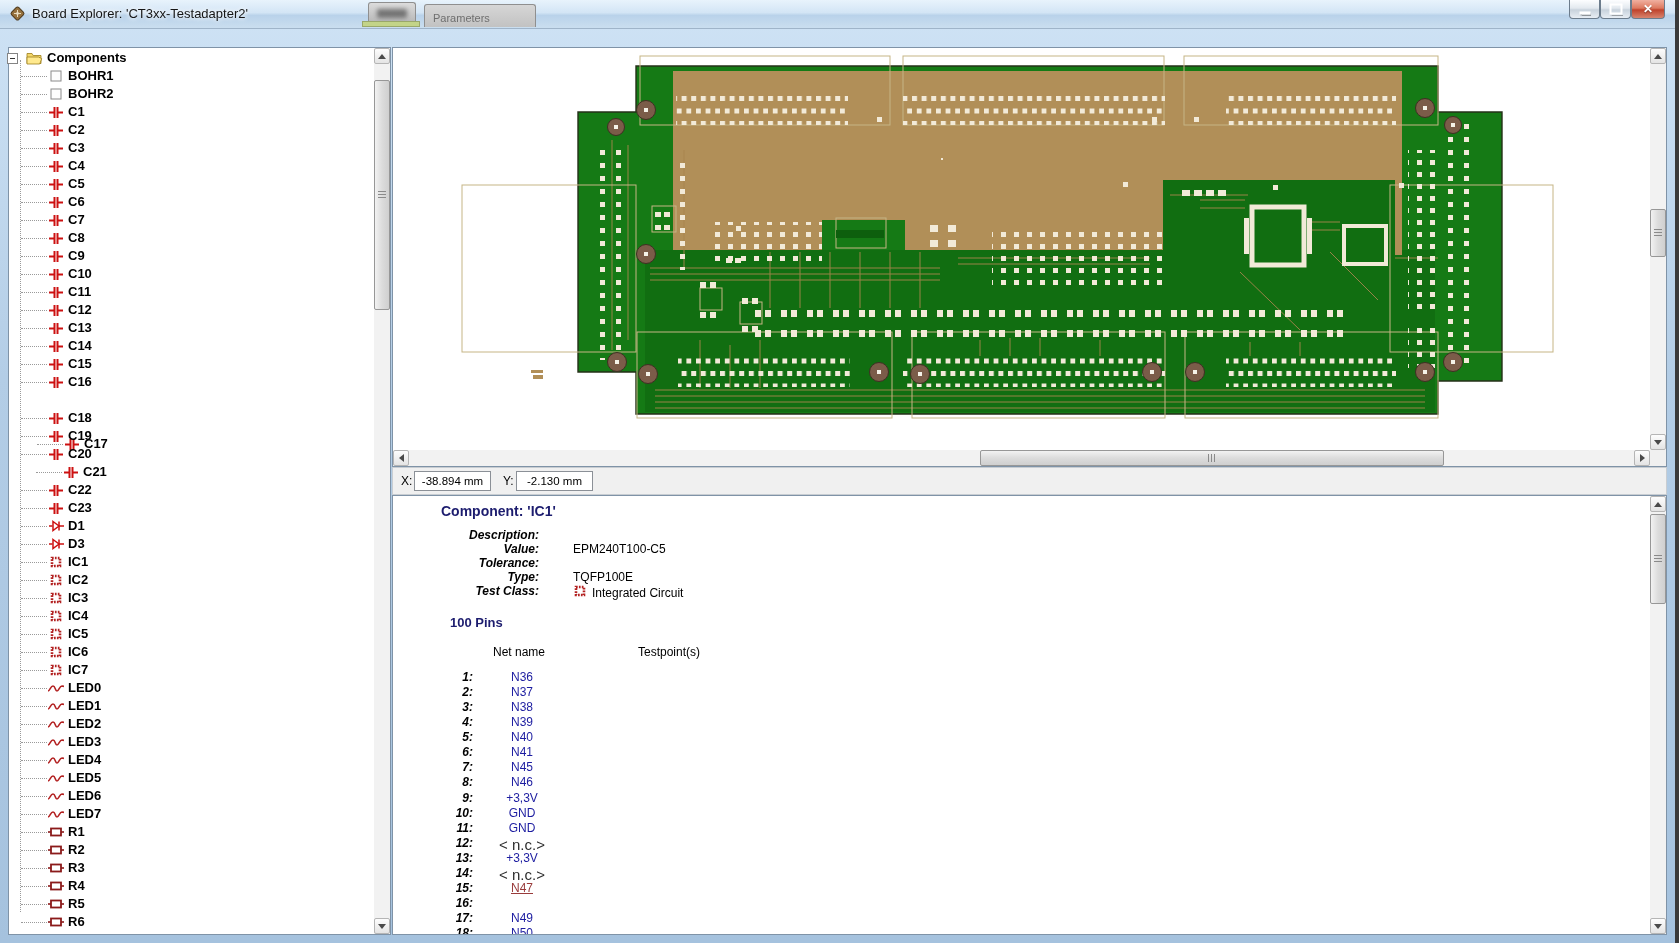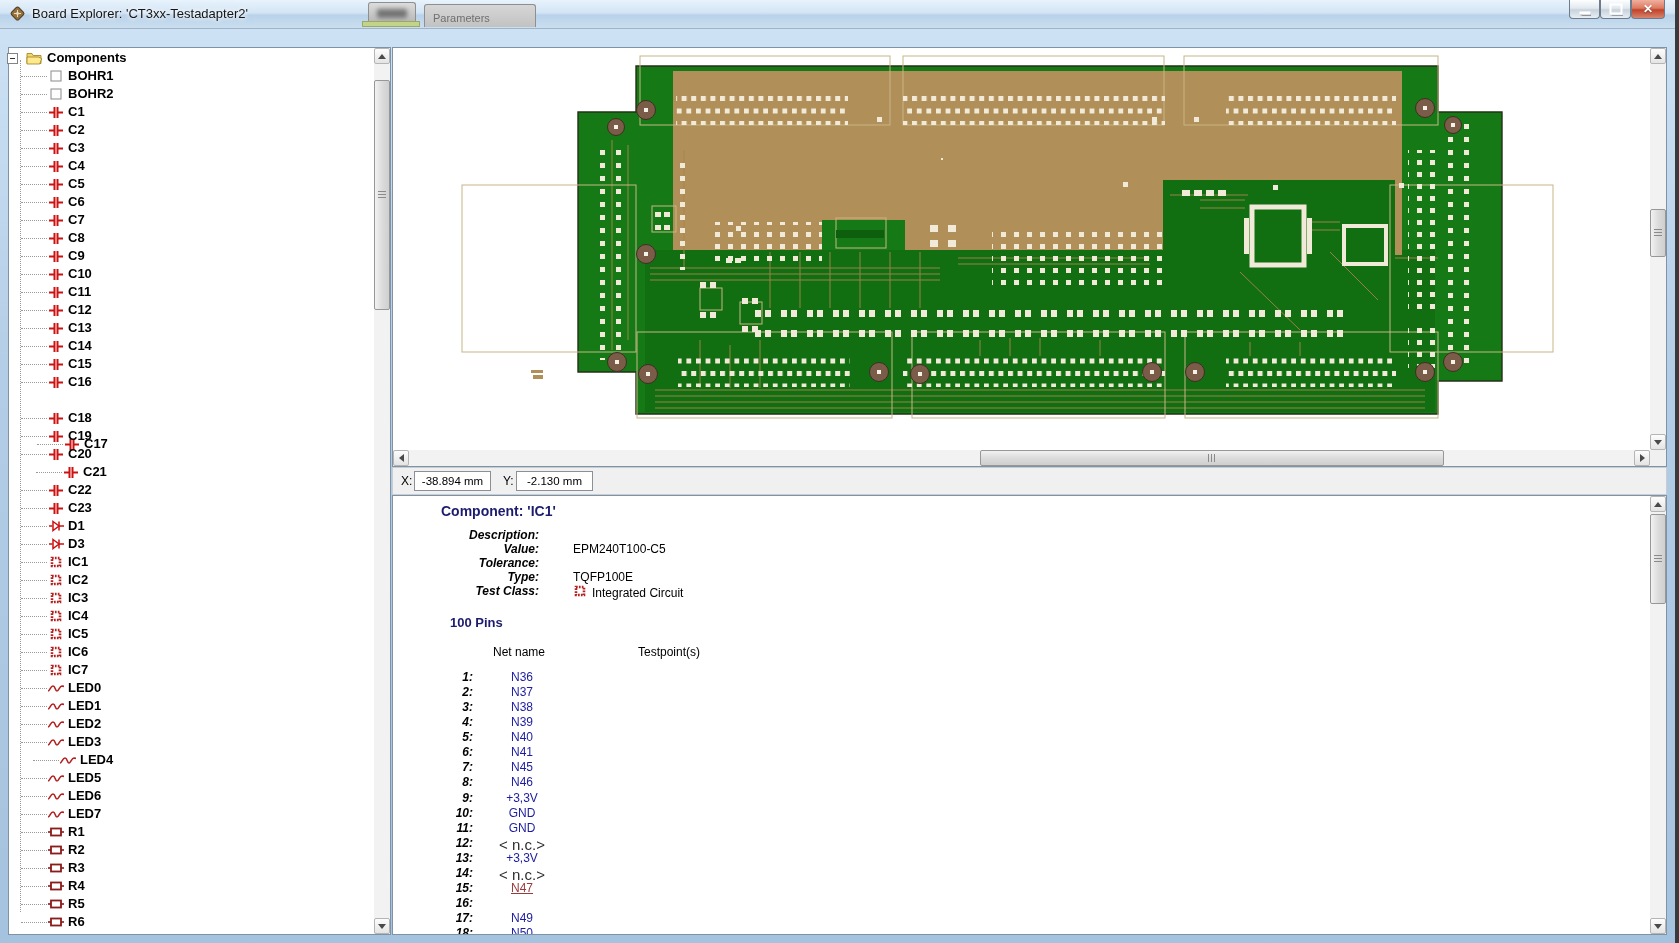--- a/index.html
+++ b/index.html
@@ -596,21 +596,21 @@
       </div>
       <div class="tree-row" style="left: 0px; top: 685px; width: 360px;">
         <span class="tree-stub" style="left:12px;top:9px;width:26px"></span>
         <span class="tree-icon" style="left:38px">
           <svg width="16" height="11">
             <path d="M0 8 C2 8 2.5 3 5 3 C7.5 3 7 8 9 8 C11 8 11.5 3 14 3 L16 3.4" fill="none" stroke="#b32222" stroke-width="1.6"></path>
           </svg>
         </span>
         <span class="tree-label" style="left:59px">LED3</span>
       </div>
-      <div class="tree-row" style="left: 12px; top: 703px; width: 360px;">
+      <div class="tree-row" style="left: 0px; top: 703px; width: 360px;">
         <span class="tree-stub" style="left:12px;top:9px;width:26px"></span>
         <span class="tree-icon" style="left:38px">
           <svg width="16" height="11">
             <path d="M0 8 C2 8 2.5 3 5 3 C7.5 3 7 8 9 8 C11 8 11.5 3 14 3 L16 3.4" fill="none" stroke="#b32222" stroke-width="1.6"></path>
           </svg>
         </span>
         <span class="tree-label" style="left:59px">LED4</span>
       </div>
       <div class="tree-row" style="left: 0px; top: 721px; width: 360px;">
         <span class="tree-stub" style="left:12px;top:9px;width:26px"></span>

